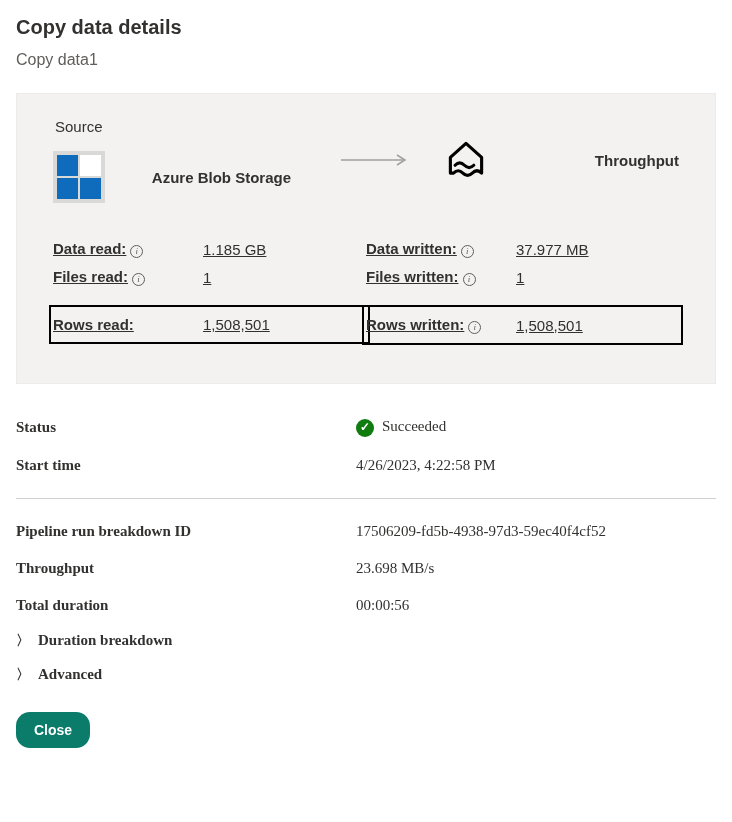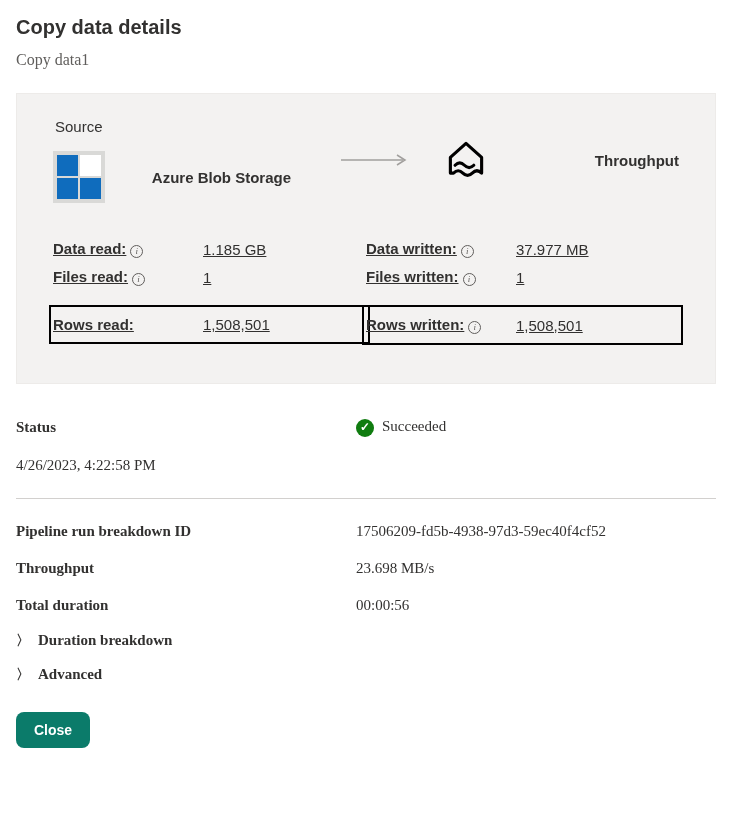--- a/index.html
+++ b/index.html
@@ -1,18 +1,18 @@
 <!DOCTYPE html>
 <html><head>
   <meta charset="utf-8">
   <style>
     * { box-sizing: border-box; margin: 0; padding: 0; }
     body { font-family: 'Segoe UI', Tahoma, Geneva, Verdana, sans-serif; font-size: 14px; color: #323130; padding: 16px; width: 732px; }
     .panel-title { font-size: 20px; font-weight: 600; margin-bottom: 12px; }
-    .subtitle { font-size: 16px; color: #605e5c; margin-bottom: 24px; font-family: Liberation Serif, serif; }
+    .subtitle { font-size: 16px; color: #605e5c; margin-bottom: 24px; }
     .summary-box { background: #f3f2f1; border: 1px solid #edebe9; padding: 24px 36px; }
     .flow-row { display: flex; align-items: center; }
     .flow-col { flex: 1; }
     .src-dest-label { font-size: 15px; margin-bottom: 16px; margin-left: 2px; }
     .svc-row { display: flex; align-items: center; gap: 16px; justify-content: space-between; }
     .svc-name { font-size: 15px; font-weight: 600; }
     .blob-icon { width: 52px; height: 52px; background: #d9d9d7; padding: 4px; display:flex; flex-direction:column; gap:2px; }
     .blob-top { display:flex; gap:2px; flex:1;}
     .blob-top div { flex:1;}
     .blob-top .b { background:#0f6cbd;}
@@ -28,21 +28,21 @@
     .info-circ { display: inline-flex; align-items:center; justify-content:center; width:13px; height:13px; border:1px solid #605e5c; border-radius:50%; font-size:9px; color:#605e5c; margin-left:4px; font-weight:400; font-style: italic; font-family: serif; line-height: 1; }
     .highlight-box { border: 2px solid #000000; padding: 4px 2px; margin: 14px -4px; }
     .run-details { margin-top: 24px; font-family: Liberation Serif, serif; }
     .detail-row { display: flex; align-items: center; padding: 10px 0; }
     .detail-label { width: 340px; font-weight: 600; font-size: 15px; }
     .detail-value { font-size: 15px; }
     .divider { border: none; border-top: 1px solid #d2d0ce; margin: 14px 0; }
     .status-ok { display:inline-flex; align-items:center; justify-content:center; width:18px; height:18px; background:#107c10; border-radius:50%; color:#fff; font-size:12px; margin-right:8px; font-weight:bold; }
     .expander { display: flex; align-items: center; gap: 8px; font-weight: 600; font-size: 15px; padding: 8px 0; cursor: pointer; }
     .chev { display:inline-block; transform: rotate(0deg); font-size: 14px; color:#323130; width:14px;}
-    .close-btn { background: #0b7b6a; color: #fff; border: none; padding: 10px 18px; font-size: 14px; font-weight: 600; cursor: pointer; margin-top: 20px; border-radius: 8px; }
+    .close-btn { background: #0b7b6a; color: #fff; border: none; padding: 10px 18px; font-size: 14px; font-weight: 600; cursor: pointer; margin-top: 20px; border-radius: 14px; }
   </style>
 </head>
 <body>
 
 
 
 <div class="panel-title">Copy data details</div>
 <div class="subtitle">Copy data1</div>
 
 <div class="summary-box">
@@ -117,20 +117,21 @@
     </div>
   </div>
 </div>
 
 <div class="run-details">
   <div class="detail-row">
     <div class="detail-label">Status</div>
     <div class="detail-value"><span class="status-ok">✓</span><span>Succeeded</span></div>
   </div>
   <div class="detail-row">
+    <div class="detail-label">Start time</div>
     <div class="detail-value">4/26/2023, 4:22:58 PM</div>
   </div>
   <hr class="divider">
   <div class="detail-row">
     <div class="detail-label">Pipeline run breakdown ID</div>
     <div class="detail-value">17506209-fd5b-4938-97d3-59ec40f4cf52</div>
   </div>
   <div class="detail-row">
     <div class="detail-label">Throughput</div>
     <div class="detail-value">23.698 MB/s</div>

